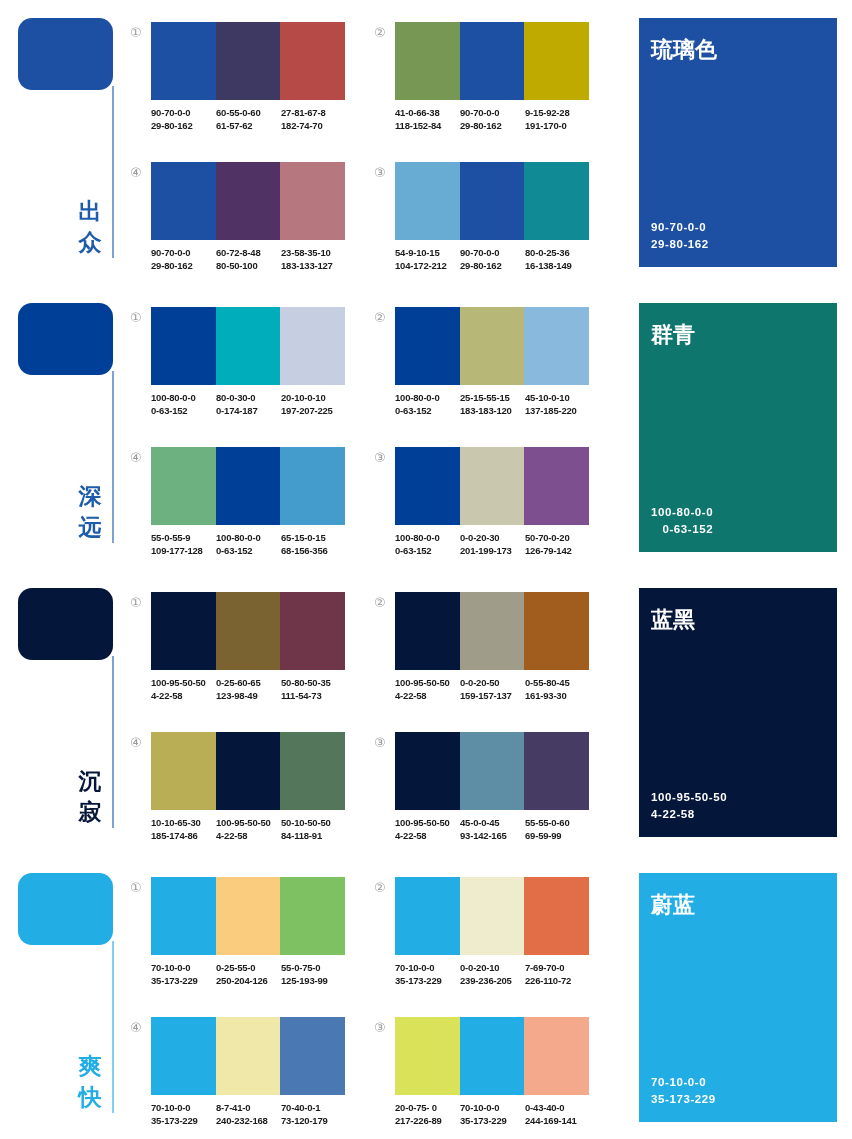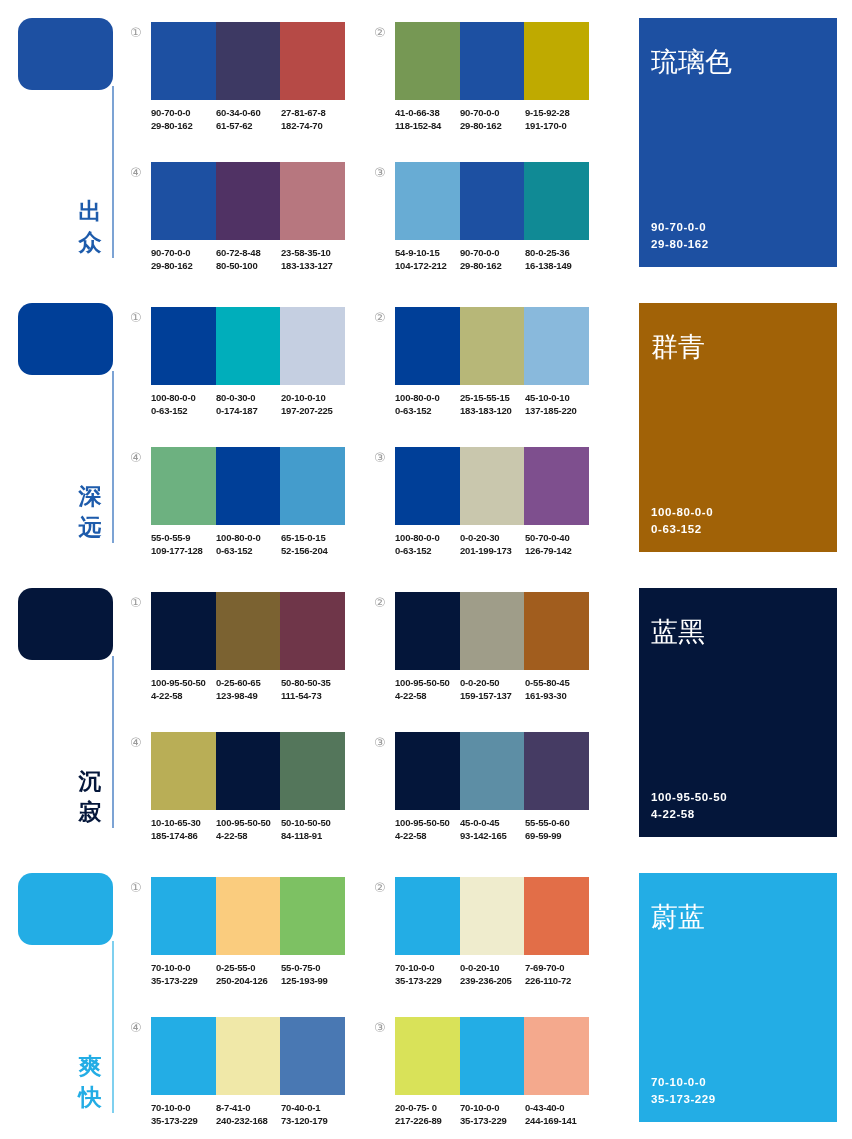--- a/index.html
+++ b/index.html
@@ -122,23 +122,23 @@
   .feature {
     position: absolute;
     left: 639px;
     top: 18px;
     width: 198px;
     height: 249px;
   }
   .feature-title {
     position: absolute;
     left: 12px;
-    top: 28px;
-    font-size: 27px;
-    font-weight: normal;
+    top: 16px;
+    font-size: 22px;
+    font-weight: bold;
     line-height: 32px;
     color: #ffffff;
     font-family: "DejaVu Sans", "Liberation Sans", sans-serif;
   }
   .feature-codes {
     position: absolute;
     left: 12px;
     bottom: 14px;
     color: #ffffff;
     font-size: 11.5px;
@@ -169,21 +169,21 @@
           <div class="bar" style="background: rgb(29, 80, 162);"></div>
           <div class="bar" style="background: rgb(61, 57, 99);"></div>
           <div class="bar" style="background: rgb(182, 74, 70);"></div>
         </div>
         <div class="combo-codes">
           <div class="code">
             <span class="cmyk">90-70-0-0</span>
             <span class="rgb">29-80-162</span>
           </div>
           <div class="code">
-            <span class="cmyk">60-34-0-60</span>
+            <span class="cmyk">60-55-0-60</span>
             <span class="rgb">61-57-62</span>
           </div>
           <div class="code">
             <span class="cmyk">27-81-67-8</span>
             <span class="rgb">182-74-70</span>
           </div>
         </div>
       </div>
       <div class="combo pos-4">
         <div class="combo-num">④</div>
@@ -301,21 +301,21 @@
           <div class="code">
             <span class="cmyk">55-0-55-9</span>
             <span class="rgb">109-177-128</span>
           </div>
           <div class="code">
             <span class="cmyk">100-80-0-0</span>
             <span class="rgb">0-63-152</span>
           </div>
           <div class="code">
             <span class="cmyk">65-15-0-15</span>
-            <span class="rgb">52-156-204</span>
+            <span class="rgb">68-156-356</span>
           </div>
         </div>
       </div>
       <div class="combo pos-2">
         <div class="combo-num">②</div>
         <div class="combo-bars">
           <div class="bar" style="background: rgb(0, 63, 152);"></div>
           <div class="bar" style="background: rgb(183, 183, 120);"></div>
           <div class="bar" style="background: rgb(137, 185, 220);"></div>
         </div>
@@ -344,26 +344,26 @@
         <div class="combo-codes">
           <div class="code">
             <span class="cmyk">100-80-0-0</span>
             <span class="rgb">0-63-152</span>
           </div>
           <div class="code">
             <span class="cmyk">0-0-20-30</span>
             <span class="rgb">201-199-173</span>
           </div>
           <div class="code">
-            <span class="cmyk">50-70-0-40</span>
+            <span class="cmyk">50-70-0-20</span>
             <span class="rgb">126-79-142</span>
           </div>
         </div>
       </div>
-      <div class="feature" style="background: #a16207;">
+      <div class="feature" style="background: #0f766e; text-align: right;">
         <div class="feature-title">群青</div>
         <div class="feature-codes">
           <span>100-80-0-0</span>
           <span>0-63-152</span>
         </div>
       </div>
     </div>
     <div class="section">
       <div class="ident">
         <div class="ident-chip" style="background: rgb(4, 22, 58);"></div>

